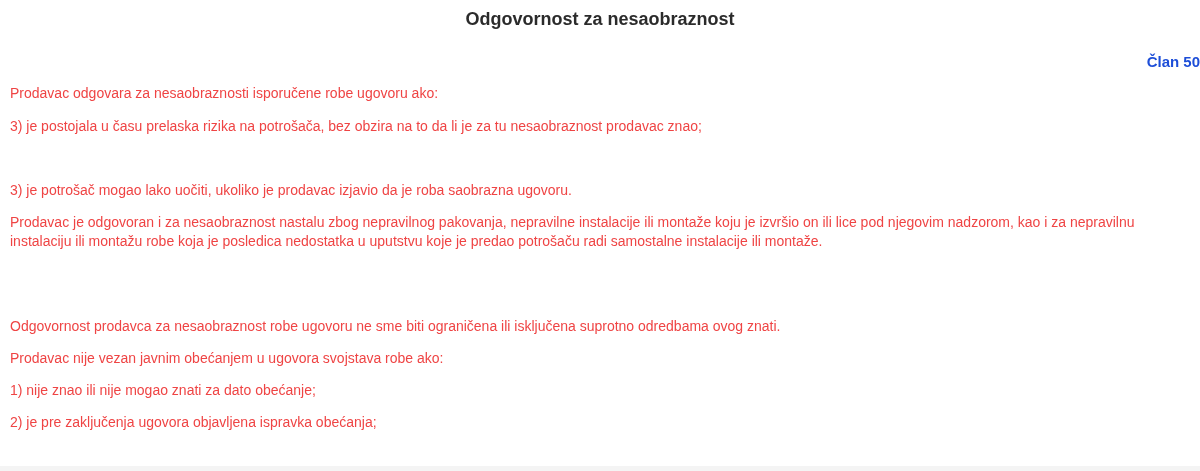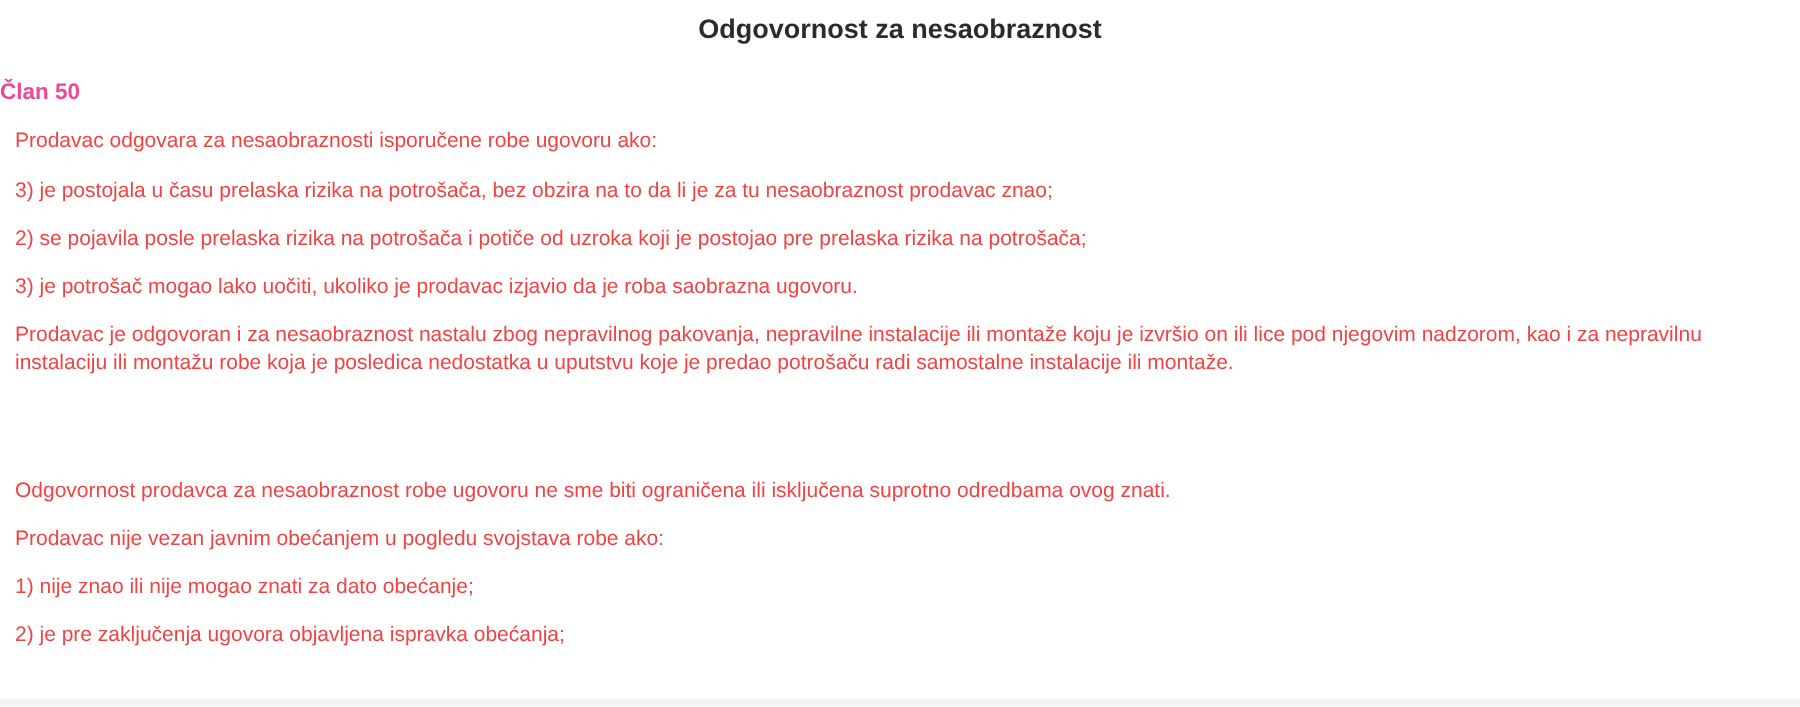--- a/index.html
+++ b/index.html
@@ -31,25 +31,25 @@
     font-weight: bold;
     font-size: 18px;
     line-height: 22px;
     color: #2b2b2b;
   }
   .subtitle {
     position: absolute;
     left: 0;
     width: 1200px;
     top: 53px;
-    text-align: left;
+    text-align: right;
     font-weight: bold;
     font-size: 15px;
     line-height: 18px;
-    color: #ec4899;
+    color: #1d4ed8;
   }
   .p {
     position: absolute;
     left: 10px;
     width: 1185px;
     font-size: 14px;
     line-height: 19px;
     color: #ef4444;
     margin: 0;
   }
@@ -64,22 +64,21 @@
 </style>
 </head>
 <body>
 
 <div class="doc">
   <div class="title">Odgovornost za nesaobraznost</div>
   <div class="subtitle">Član 50</div>
 
   <p class="p" style="top:84px">Prodavac odgovara za nesaobraznosti isporučene robe ugovoru ako:</p>
   <p class="p" style="top:117px">3) je postojala u času prelaska rizika na potrošača, bez obzira na to da li je za tu nesaobraznost prodavac znao;</p>
-  <p class="p" style="top:149px">2) se pojavila posle prelaska rizika na potrošača i potiče od uzroka koji je postojao pre prelaska rizika na potrošača;</p>
   <p class="p" style="top:181px">3) je potrošač mogao lako uočiti, ukoliko je prodavac izjavio da je roba saobrazna ugovoru.</p>
   <p class="p" style="top:213px">Prodavac je odgovoran i za nesaobraznost nastalu zbog nepravilnog pakovanja, nepravilne instalacije ili montaže koju je izvršio on ili lice pod njegovim nadzorom, kao i za nepravilnu instalaciju ili montažu robe koja je posledica nedostatka u uputstvu koje je predao potrošaču radi samostalne instalacije ili montaže.</p>
   <p class="p" style="top:317px">Odgovornost prodavca za nesaobraznost robe ugovoru ne sme biti ograničena ili isključena suprotno odredbama ovog znati.</p>
-  <p class="p" style="top:349px">Prodavac nije vezan javnim obećanjem u pogledu svojstava robe ako:</p>
+  <p class="p" style="top:349px">Prodavac nije vezan javnim obećanjem u ugovora svojstava robe ako:</p>
   <p class="p" style="top:381px">1) nije znao ili nije mogao znati za dato obećanje;</p>
   <p class="p" style="top:413px">2) je pre zaključenja ugovora objavljena ispravka obećanja;</p>
 
   <div class="bottom-band"></div>
 </div>
 
 </body></html>

